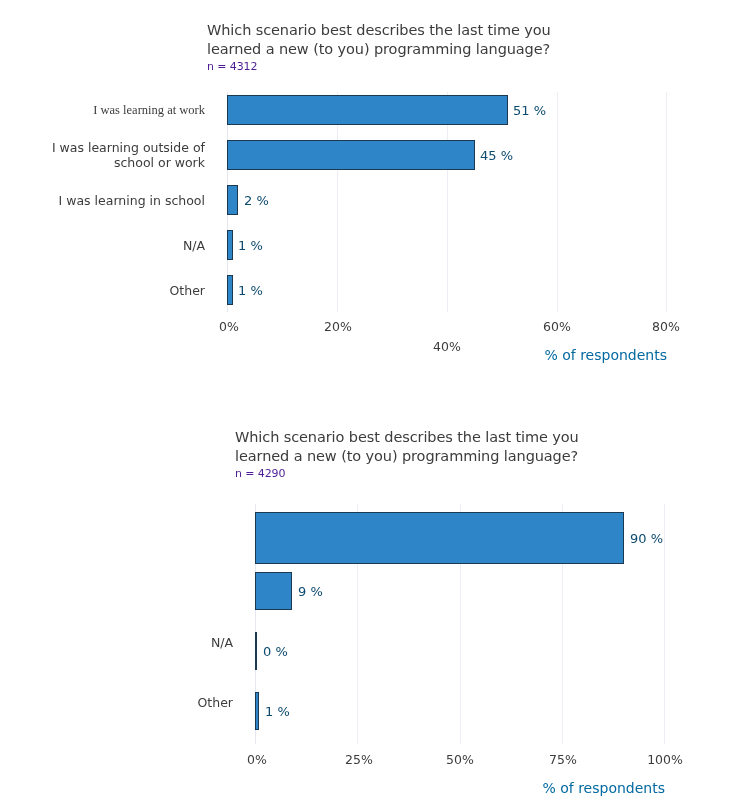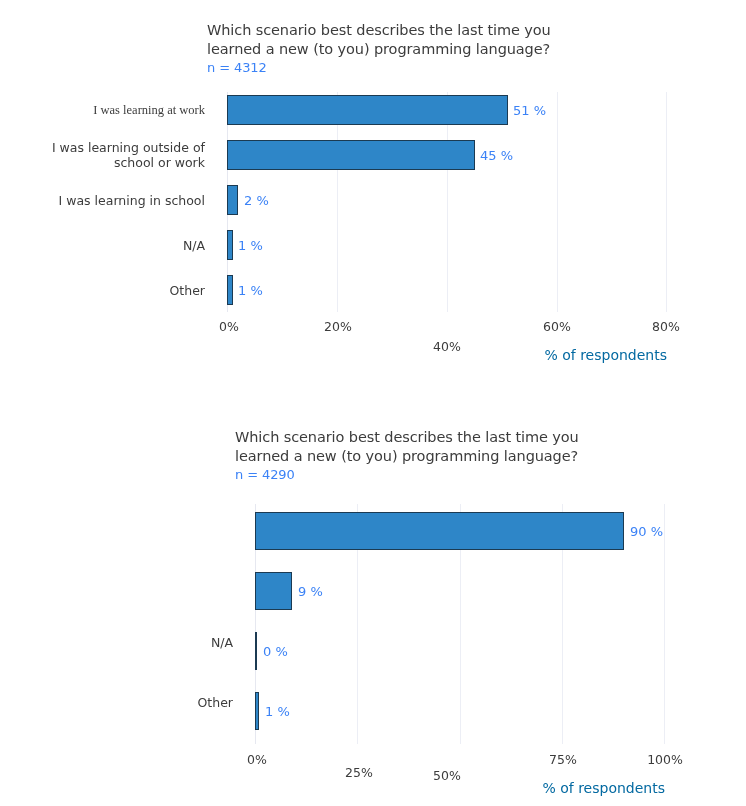--- a/index.html
+++ b/index.html
@@ -27,22 +27,22 @@
   .chart-title {
     position: absolute;
     font-size: 14.5px;
     line-height: 19px;
     color: #3c3c3c;
     white-space: pre-line;
     letter-spacing: -0.1px;
   }
   .chart-subtitle {
     position: absolute;
-    font-size: 13px;
-    color: #3b82f6;
+    font-size: 11px;
+    color: #4c1d95;
     letter-spacing: -0.1px;
   }
 
   .plot {
     position: absolute;
   }
 
   .gridline {
     position: absolute;
     top: 0;
@@ -74,21 +74,21 @@
   }
   .bar.zero {
     background: #1b3a52;
     border: none;
   }
   .bar-value {
     position: absolute;
     top: 50%;
     transform: translateY(-50%);
     font-size: 13px;
-    color: #3b82f6;
+    color: #0c4a6e;
     white-space: nowrap;
   }
 
   .cat-label {
     position: absolute;
     text-align: right;
     font-size: 12.5px;
     line-height: 15px;
     color: #3c3c3c;
     white-space: pre-line;
@@ -173,21 +173,21 @@
 
   <div class="chart-subtitle" style="left:235px; top:63px;">n =  4290</div>
 
   <div class="plot" id="plot-bottom" style="left:255px; top:100px; width:410px; height:240px;">
     <div class="axis-line" style="left:0px;"></div>
     <div class="gridline" style="left:102px;"></div>
     <div class="gridline" style="left:205px;"></div>
     <div class="gridline" style="left:307px;"></div>
     <div class="gridline" style="left:409px;"></div>
 
-    <div class="bar-row" style="top:8px; height:38px;border-radius:16px;">
+    <div class="bar-row" style="top:8px; height:52px;border-radius:16px;">
       <div class="bar" style="width:369px;"></div>
       <div class="bar-value" style="left:375px;">90 %</div>
     </div>
     <div class="bar-row" style="top:68px; height:38px;">
       <div class="bar" style="width:37px;"></div>
       <div class="bar-value" style="left:43px;">9 %</div>
     </div>
     <div class="bar-row" style="top:128px; height:38px;">
       <div class="bar zero" style="width:1.6px;"></div>
       <div class="bar-value" style="left:8px;">0 %</div>
@@ -195,19 +195,19 @@
     <div class="bar-row" style="top:188px; height:38px;">
       <div class="bar" style="width:4.1px;"></div>
       <div class="bar-value" style="left:10px;">1 %</div>
     </div>
   </div>
 
   <div class="cat-label" style="left:25px; top:231px; width:208px;">N/A</div>
   <div class="cat-label" style="left:25px; top:291px; width:208px;">Other</div>
 
   <div class="tick-label" style="left:257px; top:348px;">0%</div>
-  <div class="tick-label" style="left:359px; top:348px;margin-top:13px;">25%</div>
-  <div class="tick-label" style="left:447px; top:348px;margin-top:16px;">50%</div>
+  <div class="tick-label" style="left:359px; top:348px;">25%</div>
+  <div class="tick-label" style="left:460px; top:348px;">50%</div>
   <div class="tick-label" style="left:563px; top:348px;">75%</div>
   <div class="tick-label" style="left:665px; top:348px;">100%</div>
 
   <div class="axis-title" style="left:255px; top:376px; width:410px;">% of respondents</div>
 </div>
 
 </body></html>

